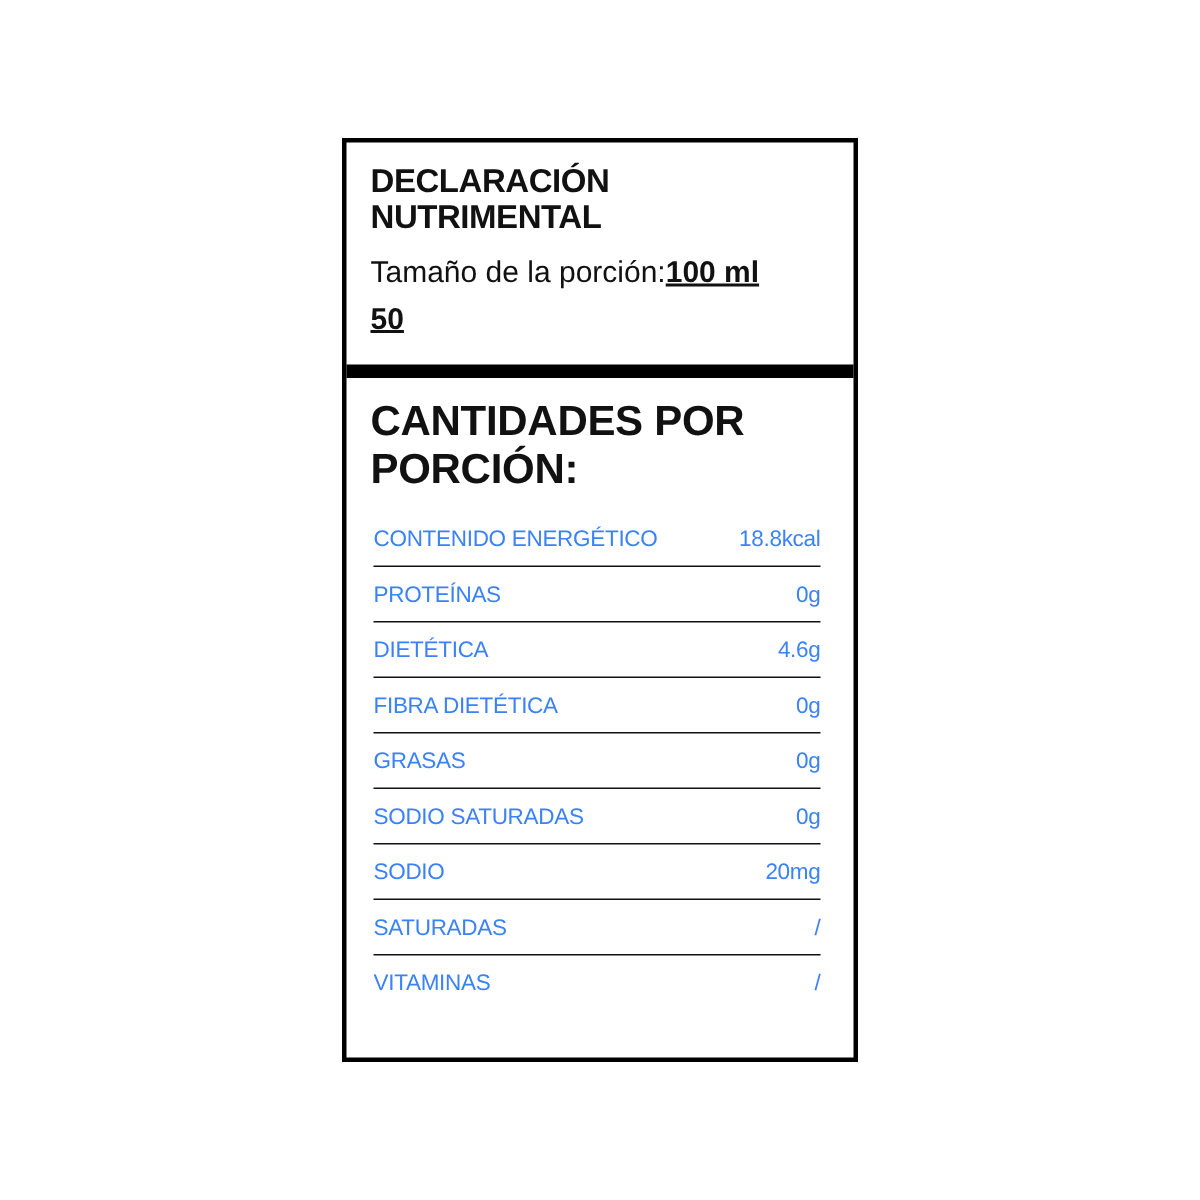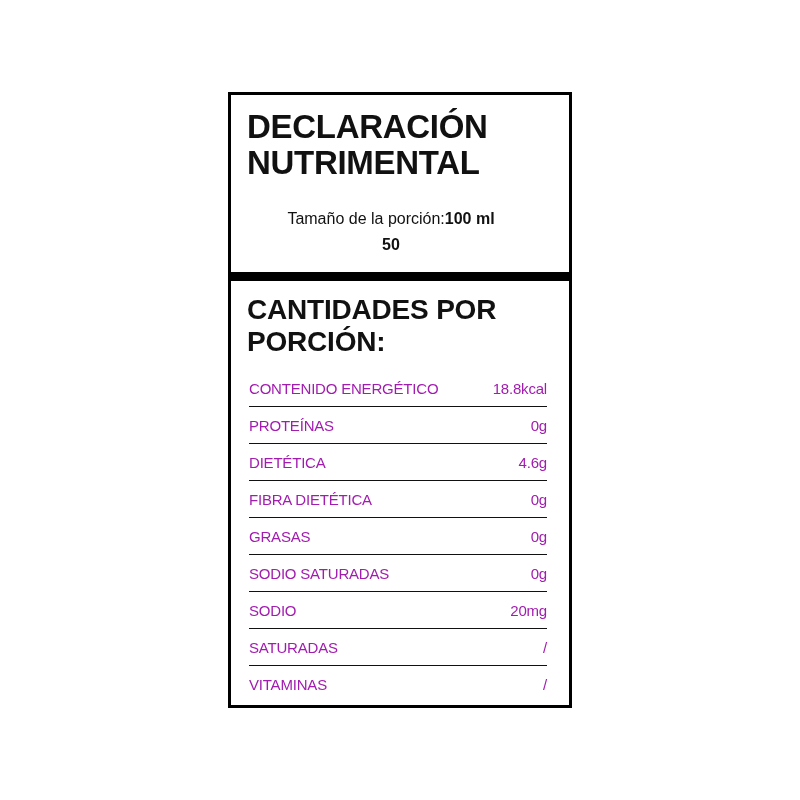--- a/index.html
+++ b/index.html
@@ -20,40 +20,41 @@
     border: 3px solid #000000;
     box-sizing: border-box;
     background: #ffffff;
   }
 
   .header-block {
     padding: 14px 16px 10px 16px;
   }
 
   .label-title {
-    font-size: 33px;
+    font-size: 22px;
     font-weight: bold;
     letter-spacing: -0.3px;
     color: #111111;
     line-height: 1.1;
-    margin-bottom: 24px;
+    margin-bottom: 10px;
   }
 
   .header-row {
     display: flex;
-    justify-content: center;
+    justify-content: flex-start;
     align-items: baseline;
-    font-size: 16px;
+    font-size: 20px;
     color: #111111;
     padding: 4px 0 4px 0;
   }
 
   .header-row .hv {
     font-weight: bold;
     padding-right: 18px;
+    text-decoration: underline;
   }
 
   .thick-rule {
     height: 9px;
     background: #000000;
     margin: 4px 0 0 0;
   }
 
   .amounts-title {
     font-size: 28px;
@@ -66,21 +67,21 @@
   .rows {
     padding: 0 22px 0 18px;
   }
 
   .nutrient-row {
     display: flex;
     justify-content: space-between;
     align-items: baseline;
     border-top: 1.5px solid #111111;
     font-size: 15px;
-    color: #a21caf;
+    color: #3b82f6;
     padding: 10px 0 9px 0;
     letter-spacing: -0.2px;
   }
 
   .nutrient-row:first-child {
     border-top: none;
   }
 
   .nutrient-row .n-name {
     text-align: left;

